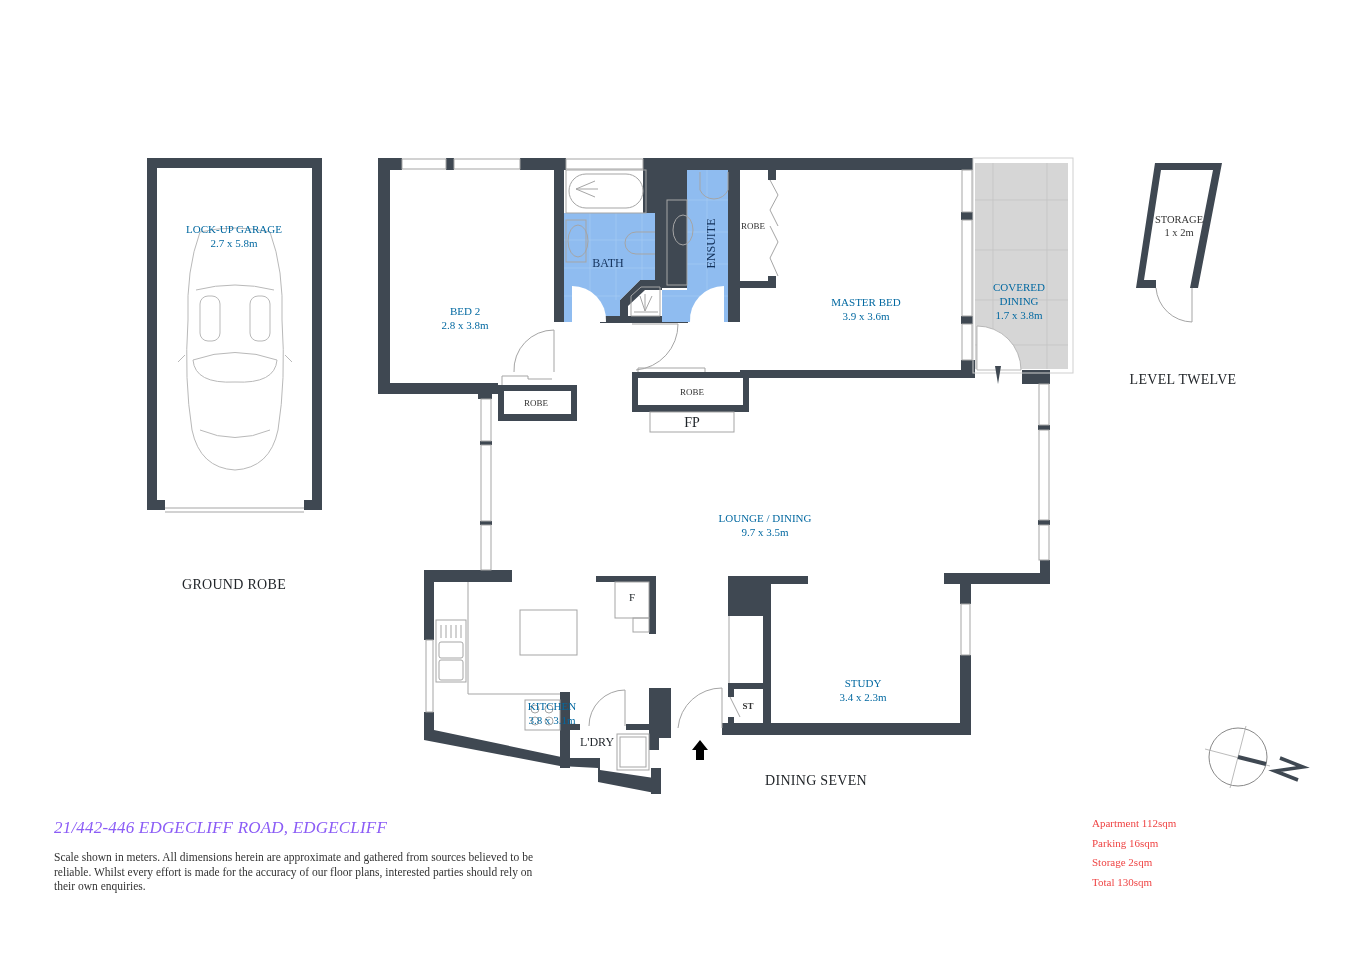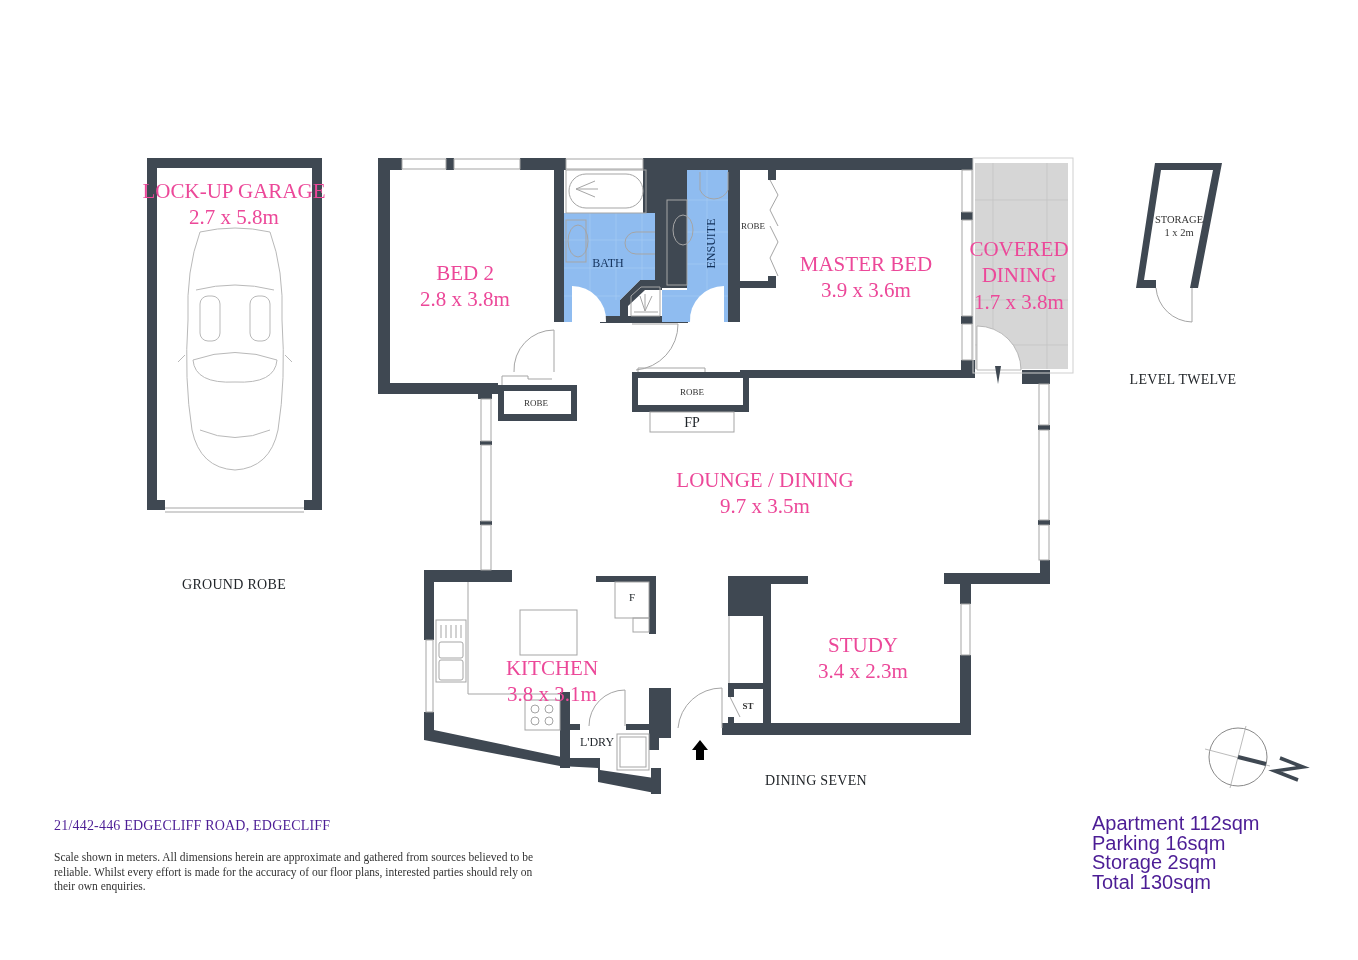--- a/index.html
+++ b/index.html
@@ -1,32 +1,32 @@
 <!DOCTYPE html>
 <html><head>
 <meta charset="utf-8">
 <style>
   html, body { margin:0; padding:0; background:#ffffff; }
   body { width:1358px; height:960px; position:relative; overflow:hidden;
          font-family:"DejaVu Serif", "Liberation Serif", serif; color:#1e2328; }
   svg#plan { position:absolute; left:0; top:0; }
   .lbl { position:absolute; text-align:center; line-height:1.25; white-space:nowrap;
          transform:translateX(-50%); font-family:"Liberation Serif","DejaVu Serif",serif; }
-  .room { font-size:21px; color:#ec4899; }
+  .room { font-size:11px; color:#0369a1;margin-top:45px; }
   .small { font-size:9px; color:#333; font-family:"Liberation Serif",serif; }
   .level { font-size:14px; letter-spacing:0.3px; color:#22262a; }
   .bathlbl { font-size:12px; color:#13315a; }
   .ens { position:absolute; font-size:12px; color:#13315a; transform:rotate(-90deg);
          transform-origin:center; font-family:"Liberation Serif",serif; white-space:nowrap; }
-  #address { position:absolute; left:54px; top:818px; font-size:14px; letter-spacing:0.2px;
-             font-family:"Liberation Serif","DejaVu Serif",serif; color:#4c1d95; }
+  #address { position:absolute; left:54px; top:818px; font-size:17px; letter-spacing:0.2px;
+             font-family:"Liberation Serif","DejaVu Serif",serif; color:#8b5cf6;font-style:italic; }
   #disclaimer { position:absolute; left:54px; top:850px; width:480px; font-size:11.5px;
              line-height:14.5px; color:#333; font-family:"Liberation Serif",serif; }
-  #areas { position:absolute; left:1092px; top:814px; font-size:20px; line-height:19.5px;
-           color:#4c1d95; font-family:Liberation Sans, sans-serif; }
+  #areas { position:absolute; left:1092px; top:814px; font-size:11px; line-height:19.5px;
+           color:#ef4444; font-family:Liberation Serif, serif; }
   #areas div { white-space:nowrap; }
 </style>
 </head>
 <body>
 
 <svg id="plan" width="1358" height="960" viewBox="0 0 1358 960">
   <g fill="#3f4852" stroke="none">
 
     <g>
       <rect x="147" y="158" width="175" height="10"></rect>

